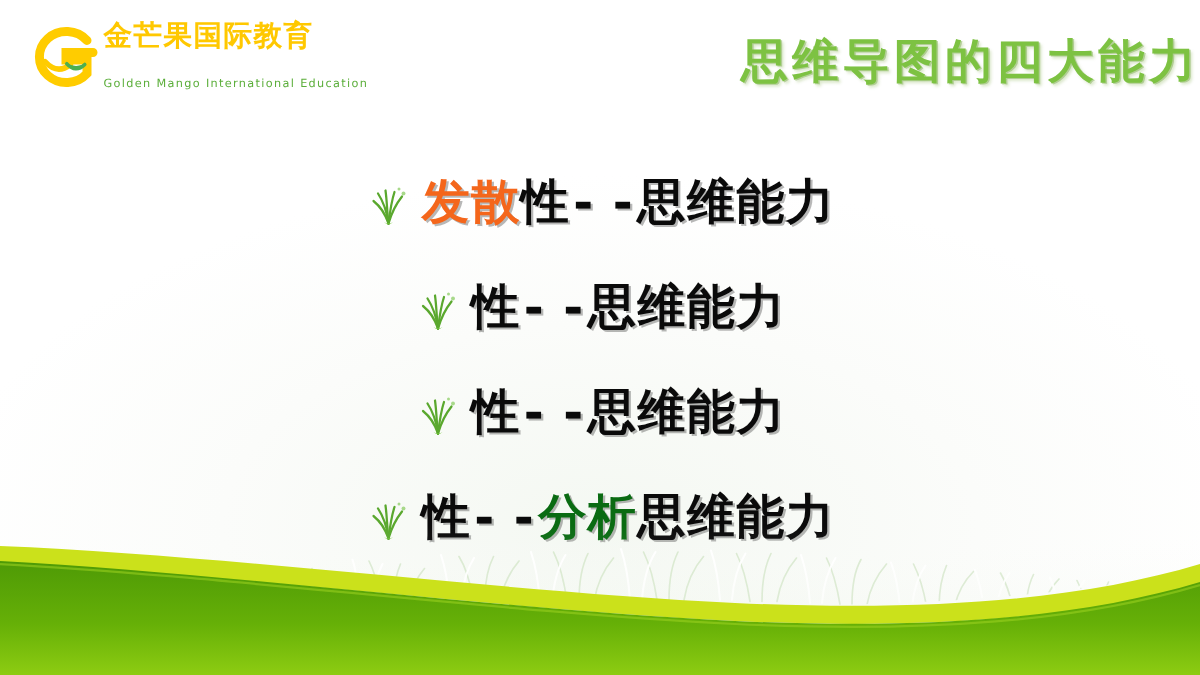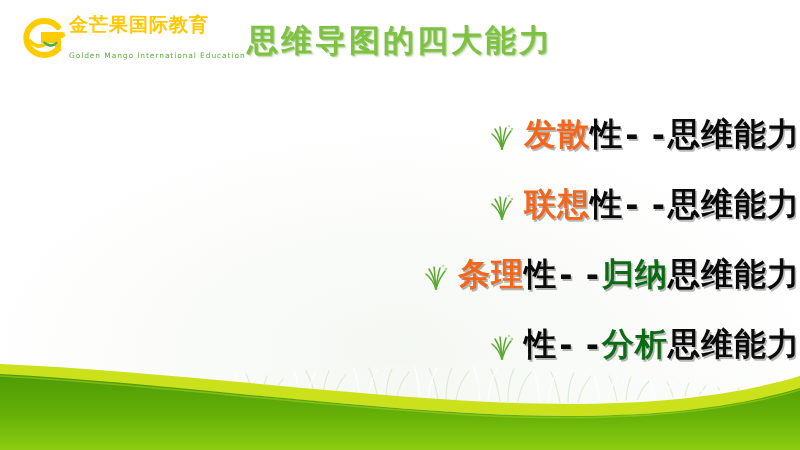--- a/index.html
+++ b/index.html
@@ -35,32 +35,32 @@
     letter-spacing:1px; line-height:1.08; white-space:nowrap;
   }
   .logo-en {
     font-size:7.5px; color:#5BAE3A; letter-spacing:0.9px;
     line-height:1.4; white-space:nowrap; margin-top:16px;
   }
 
   
   .title {
     position:absolute; left:0; right:0; top:20px;
-    text-align:center;
+    text-align:right;
     font-size:31px; font-weight:bold;
     color:#7DC242;
     letter-spacing:3px;
     text-shadow:1px 1px 0 rgba(120,170,70,.45), 2px 2px 2px rgba(140,180,90,.30);
     white-space:nowrap;
   }
 
   
   .lines {
     position:absolute; left:0; right:0; top:100px;
-    display:flex; flex-direction:column;align-items:flex-end;
+    display:flex; flex-direction:column;
   }
   .line {
     height:70px;
     display:flex; align-items:center; justify-content:center;
     white-space:nowrap;
   }
   .bullet {
     width:34px; height:34px; flex:0 0 34px;
     margin-right:4px;
     display:flex; align-items:flex-end; justify-content:center;
@@ -134,45 +134,42 @@
             <path d="M14 27 C13 19 13 12 12 5"></path>
             <path d="M14 27 C15 19 16 12 18 6"></path>
             <path d="M14 27 C16 20 19 14 23 9"></path>
             <path d="M14 27 C12 21 9 16 4 12"></path>
           </g>
           <path d="M11 26 q3 2 6 0 q-3 3 -6 0z" fill="#7AC943"></path>
           <circle cx="24" cy="7" r="1.3" fill="#A8D98A"></circle>
           <circle cx="21" cy="4" r="1" fill="#A8D98A"></circle>
         </svg>
       </span>
-      <span class="txt c-orange">联想</span>
-      <span class="txt c-black">性</span>
-      <span class="txt dash">- -</span>
-      <span class="txt c-black">思维能力</span>
-    </div>
-
-    <div class="line">
-      <span class="bullet">
-        <svg viewBox="0 0 30 30" aria-hidden="true">
-          <g fill="none" stroke="#5AA82E" stroke-width="1.5" stroke-linecap="round">
-            <path d="M14 27 C13 20 11 13 7 7"></path>
-            <path d="M14 27 C13 19 13 12 12 5"></path>
-            <path d="M14 27 C15 19 16 12 18 6"></path>
-            <path d="M14 27 C16 20 19 14 23 9"></path>
-            <path d="M14 27 C12 21 9 16 4 12"></path>
-          </g>
-          <path d="M11 26 q3 2 6 0 q-3 3 -6 0z" fill="#7AC943"></path>
-          <circle cx="24" cy="7" r="1.3" fill="#A8D98A"></circle>
-          <circle cx="21" cy="4" r="1" fill="#A8D98A"></circle>
-        </svg>
-      </span>
-      <span class="txt c-orange">条理</span>
-      <span class="txt c-black">性</span>
-      <span class="txt dash">- -</span>
-      <span class="txt c-green">归纳</span>
+      <span class="txt c-black">性</span>
+      <span class="txt dash">- -</span>
+      <span class="txt c-black">思维能力</span>
+    </div>
+
+    <div class="line">
+      <span class="bullet">
+        <svg viewBox="0 0 30 30" aria-hidden="true">
+          <g fill="none" stroke="#5AA82E" stroke-width="1.5" stroke-linecap="round">
+            <path d="M14 27 C13 20 11 13 7 7"></path>
+            <path d="M14 27 C13 19 13 12 12 5"></path>
+            <path d="M14 27 C15 19 16 12 18 6"></path>
+            <path d="M14 27 C16 20 19 14 23 9"></path>
+            <path d="M14 27 C12 21 9 16 4 12"></path>
+          </g>
+          <path d="M11 26 q3 2 6 0 q-3 3 -6 0z" fill="#7AC943"></path>
+          <circle cx="24" cy="7" r="1.3" fill="#A8D98A"></circle>
+          <circle cx="21" cy="4" r="1" fill="#A8D98A"></circle>
+        </svg>
+      </span>
+      <span class="txt c-black">性</span>
+      <span class="txt dash">- -</span>
       <span class="txt c-black">思维能力</span>
     </div>
 
     <div class="line">
       <span class="bullet">
         <svg viewBox="0 0 30 30" aria-hidden="true">
           <g fill="none" stroke="#5AA82E" stroke-width="1.5" stroke-linecap="round">
             <path d="M14 27 C13 20 11 13 7 7"></path>
             <path d="M14 27 C13 19 13 12 12 5"></path>
             <path d="M14 27 C15 19 16 12 18 6"></path>

